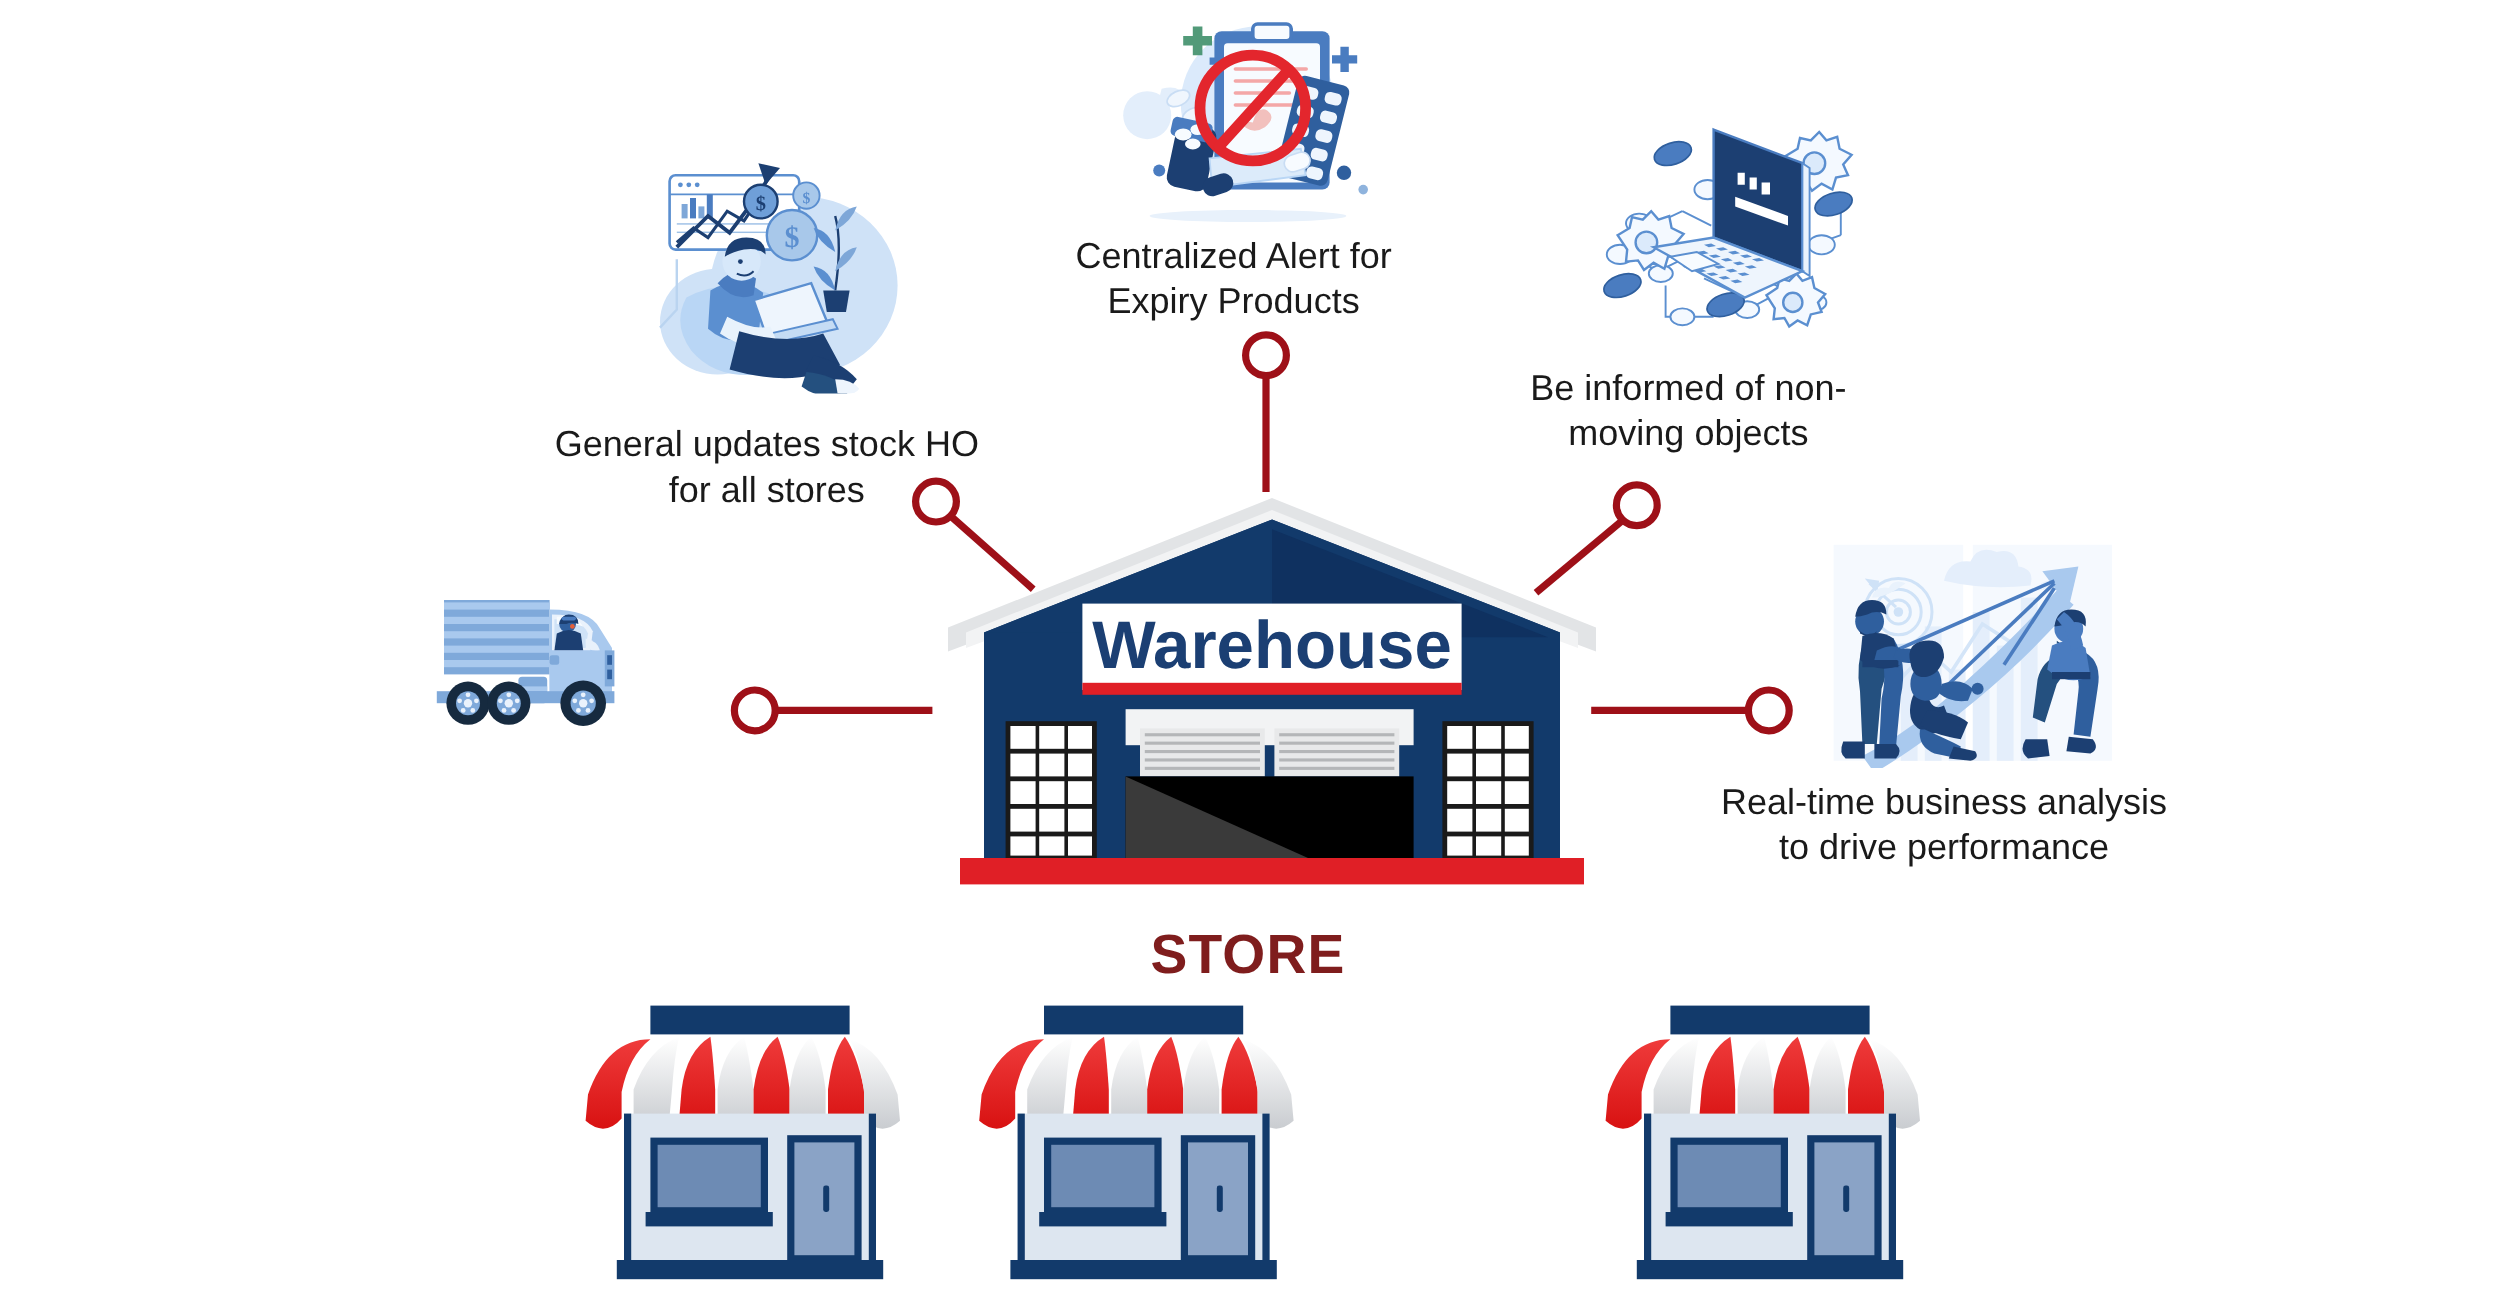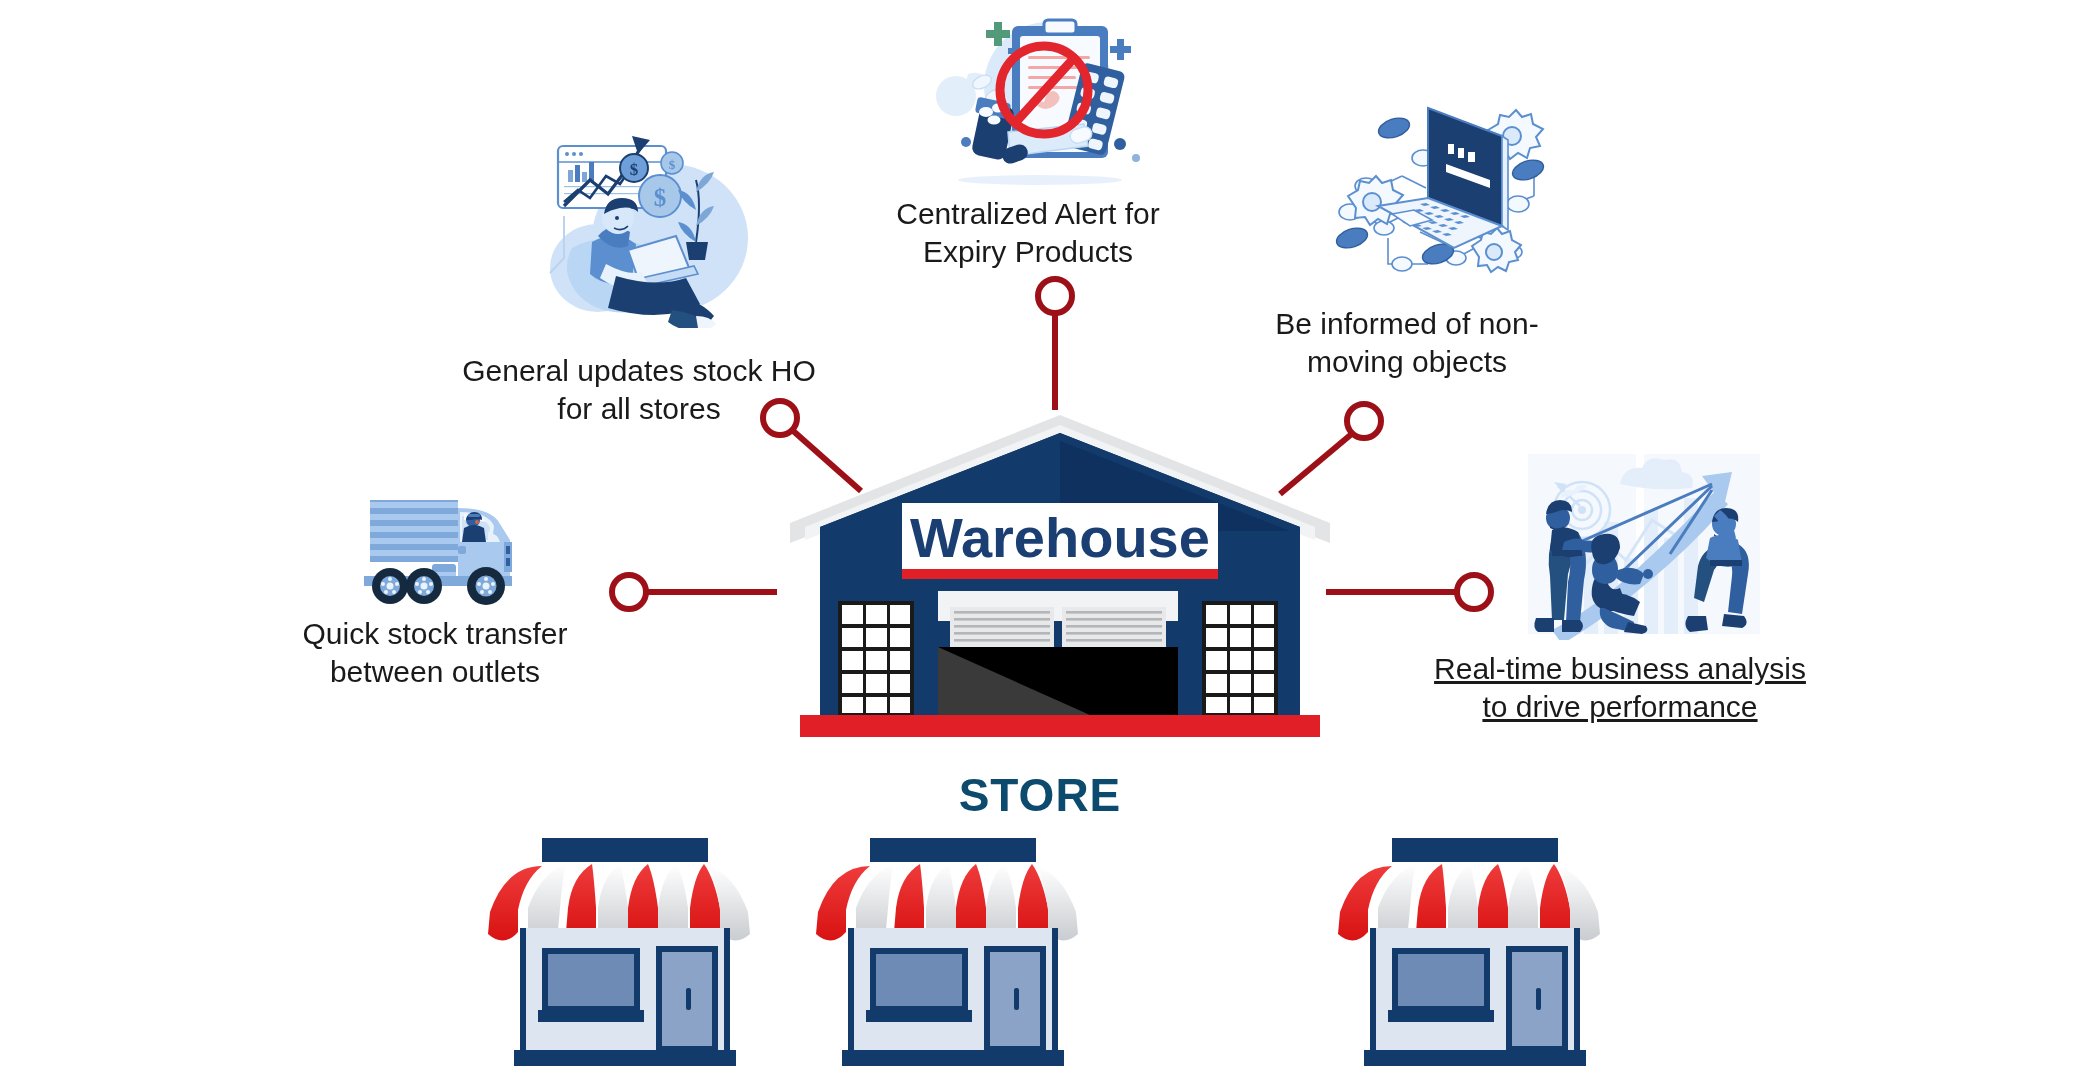--- a/index.html
+++ b/index.html
@@ -24,21 +24,21 @@
     line-height: 1.28;
     font-weight: 400;
     white-space: pre-line;
   }
   .label.center { text-align: center; }
 
   .connector { position: absolute; }
 
   .store-word {
     position: absolute;
-    color: #0c4a6e;
+    color: #7f1d1d;
     font-weight: bold;
     font-size: 46px;
     letter-spacing: 1px;
     text-align: center;
   }
 
   .art { position: absolute; }
 </style>
 </head>
 <body>
@@ -511,19 +511,17 @@
 
   <div class="label center" style="left:444px; top:352px; width:390px;">General updates stock HO
 for all stores</div>
 
   <div class="label center" style="left:878px; top:195px; width:300px;">Centralized Alert for
 Expiry Products</div>
 
   <div class="label center" style="left:1252px; top:305px; width:310px;">Be informed of non-
 moving objects</div>
 
-  <div class="label center" style="left:260px; top:615px; width:350px;">Quick stock transfer
-between outlets</div>
-
-  <div class="label center" style="left:1420px; top:650px; width:400px;text-decoration:underline;">Real-time business analysis
+
+  <div class="label center" style="left:1420px; top:650px; width:400px;">Real-time business analysis
 to drive performance</div>
 
 </div>
 
 </body></html>

